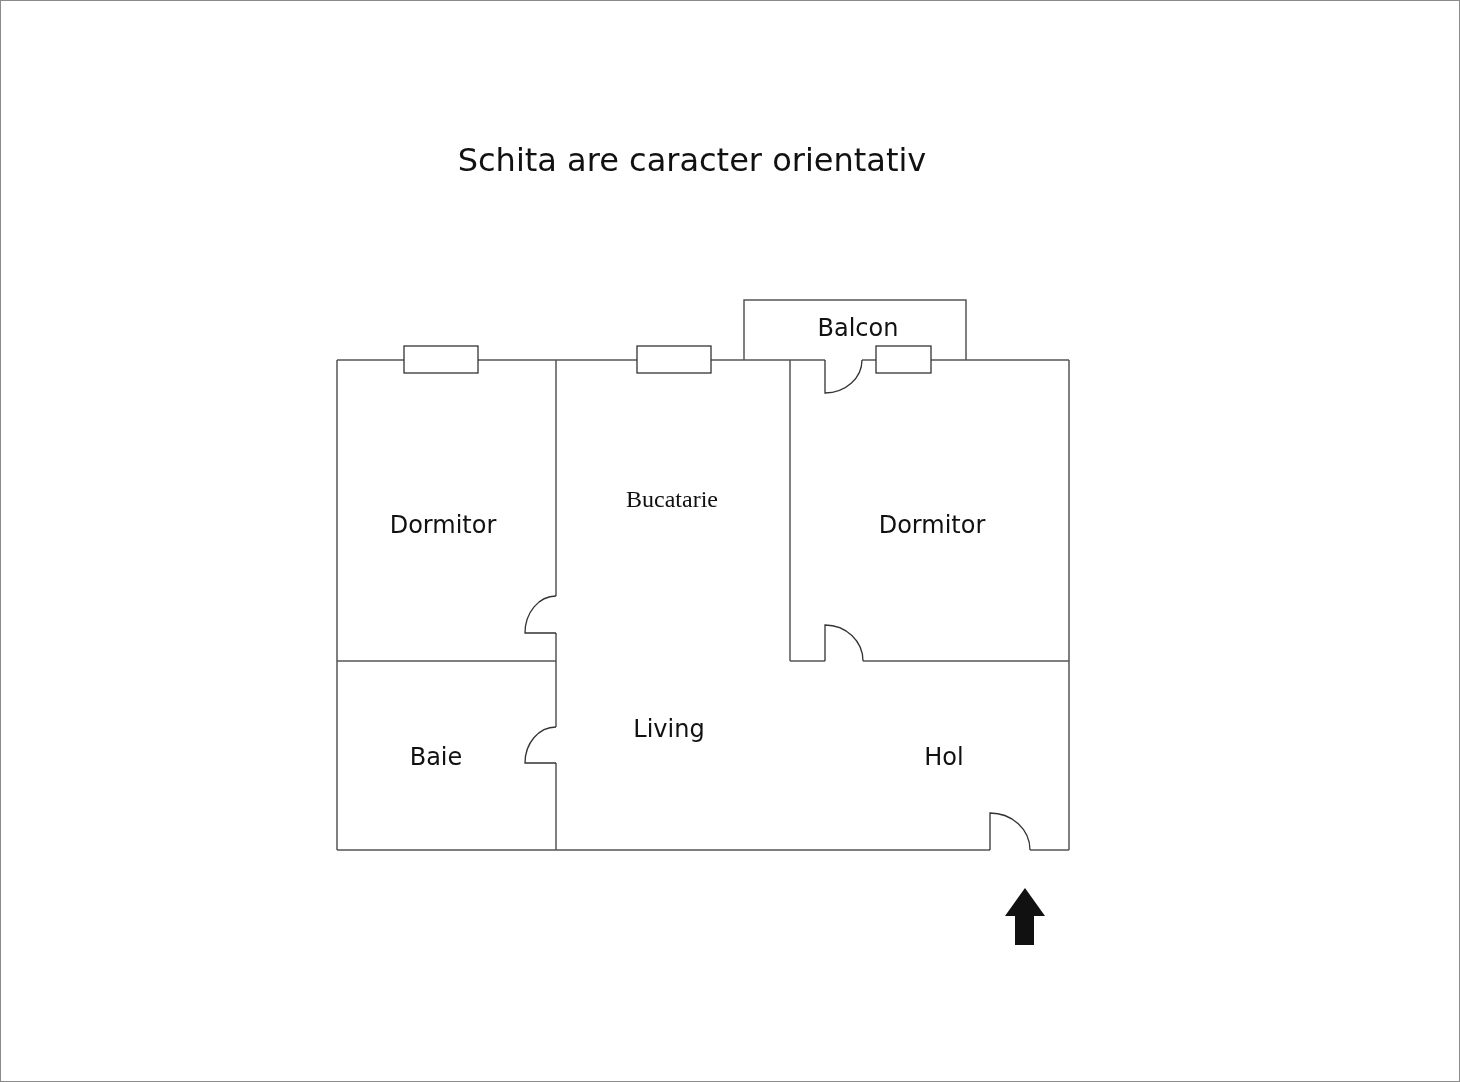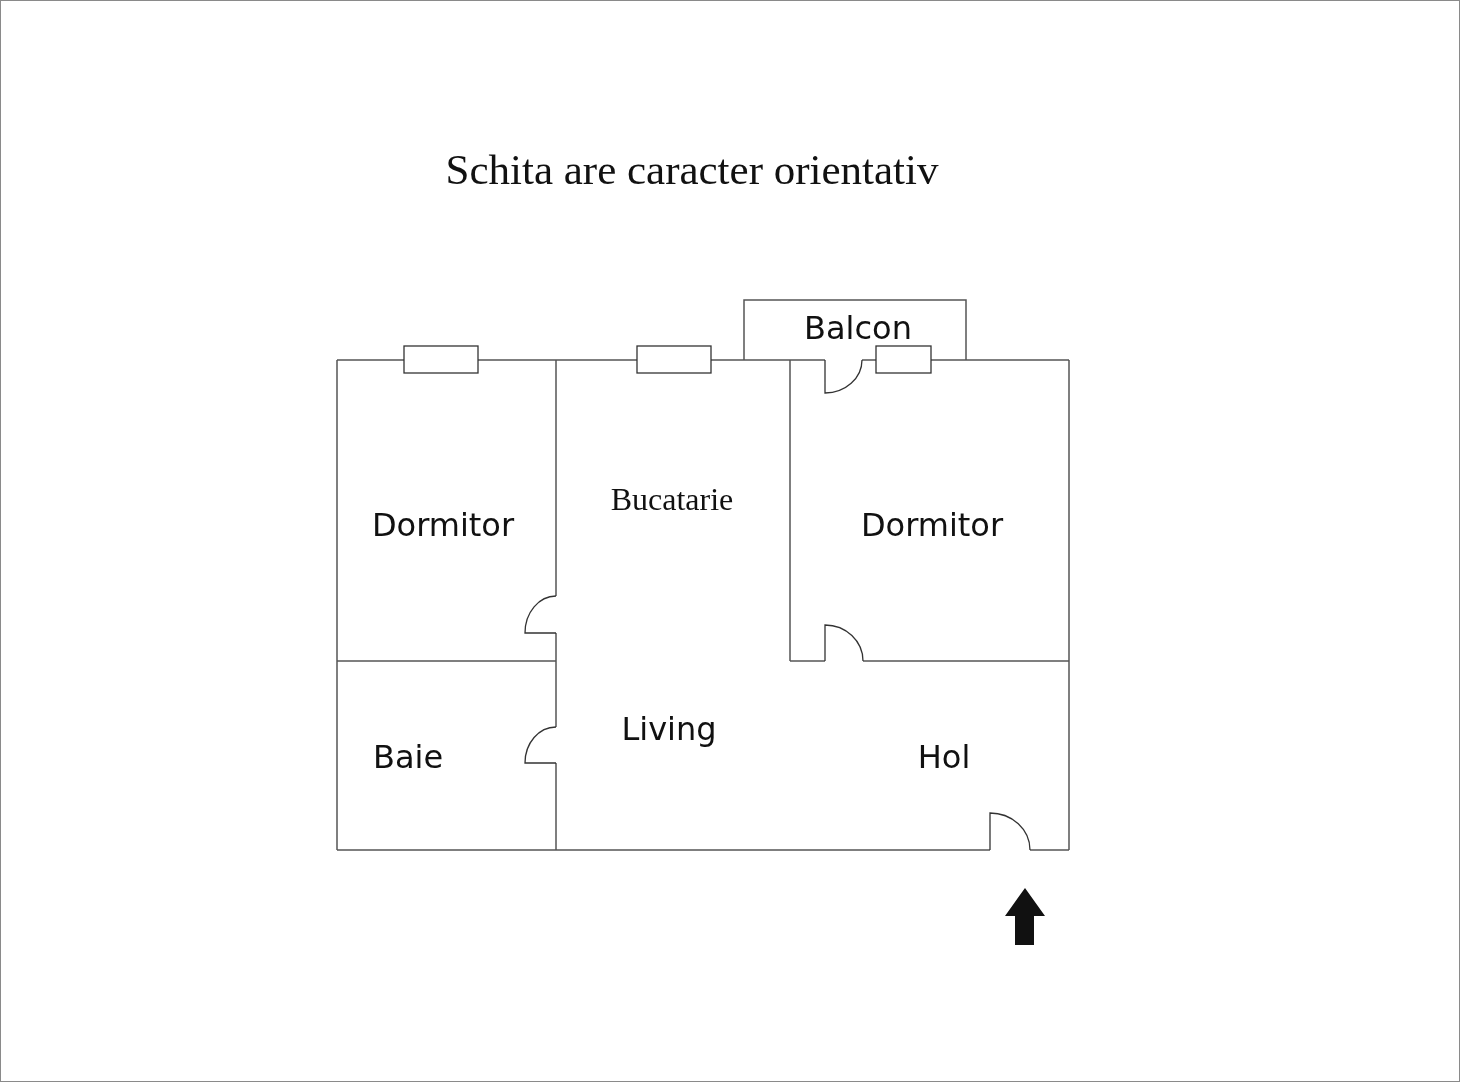--- a/index.html
+++ b/index.html
@@ -1,20 +1,20 @@
 <!DOCTYPE html>
 <html><head>
 <meta charset="utf-8">
 <style>
   html, body { margin: 0; padding: 0; background: #ffffff; }
   body { width: 1460px; height: 1082px; position: relative; overflow: hidden; font-family: "DejaVu Sans", "Liberation Sans", sans-serif; }
   .frame { position: absolute; left: 0; top: 0; width: 1458px; height: 1080px; border: 1px solid #8a8a8a; }
   .plan { position: absolute; left: 0; top: 0; }
-  .lbl { position: absolute; color: #111111; font-size: 32px; white-space: nowrap; transform: translate(-50%, -50%); line-height: 1; }
-  .title { position: absolute; left: 692px; top: 169px; font-size: 43px; color: #111111; transform: translate(-50%, -50%); white-space: nowrap; line-height: 1; font-family: Liberation Serif, serif; }
+  .lbl { position: absolute; color: #111111; font-size: 24px; white-space: nowrap; transform: translate(-50%, -50%); line-height: 1; }
+  .title { position: absolute; left: 692px; top: 160px; font-size: 32px; color: #111111; transform: translate(-50%, -50%); white-space: nowrap; line-height: 1; }
 </style>
 </head>
 <body>
 
 <div class="frame"></div>
 
 <div class="title">Schita are caracter orientativ</div>
 
 <svg class="plan" width="1460" height="1082" viewBox="0 0 1460 1082">
   <g fill="none" stroke="#555555" stroke-width="1.5">
@@ -62,15 +62,15 @@
     <rect x="876" y="346" width="55" height="27"></rect>
   </g>
 
   <polygon points="1025,888 1045,916 1034,916 1034,945 1015,945 1015,916 1005,916" fill="#111111"></polygon>
 </svg>
 
 <div class="lbl" style="left:443px; top:525px;">Dormitor</div>
 <div class="lbl" style="left:672px; top:499px;font-family:Liberation Serif, serif;">Bucatarie</div>
 <div class="lbl" style="left:932px; top:525px;">Dormitor</div>
 <div class="lbl" style="left:858px; top:328px;">Balcon</div>
-<div class="lbl" style="left:408px; top:757px;">Baie</div>
+<div class="lbl" style="left:436px; top:757px;">Baie</div>
 <div class="lbl" style="left:669px; top:729px;">Living</div>
 <div class="lbl" style="left:944px; top:757px;">Hol</div>
 
 </body></html>

